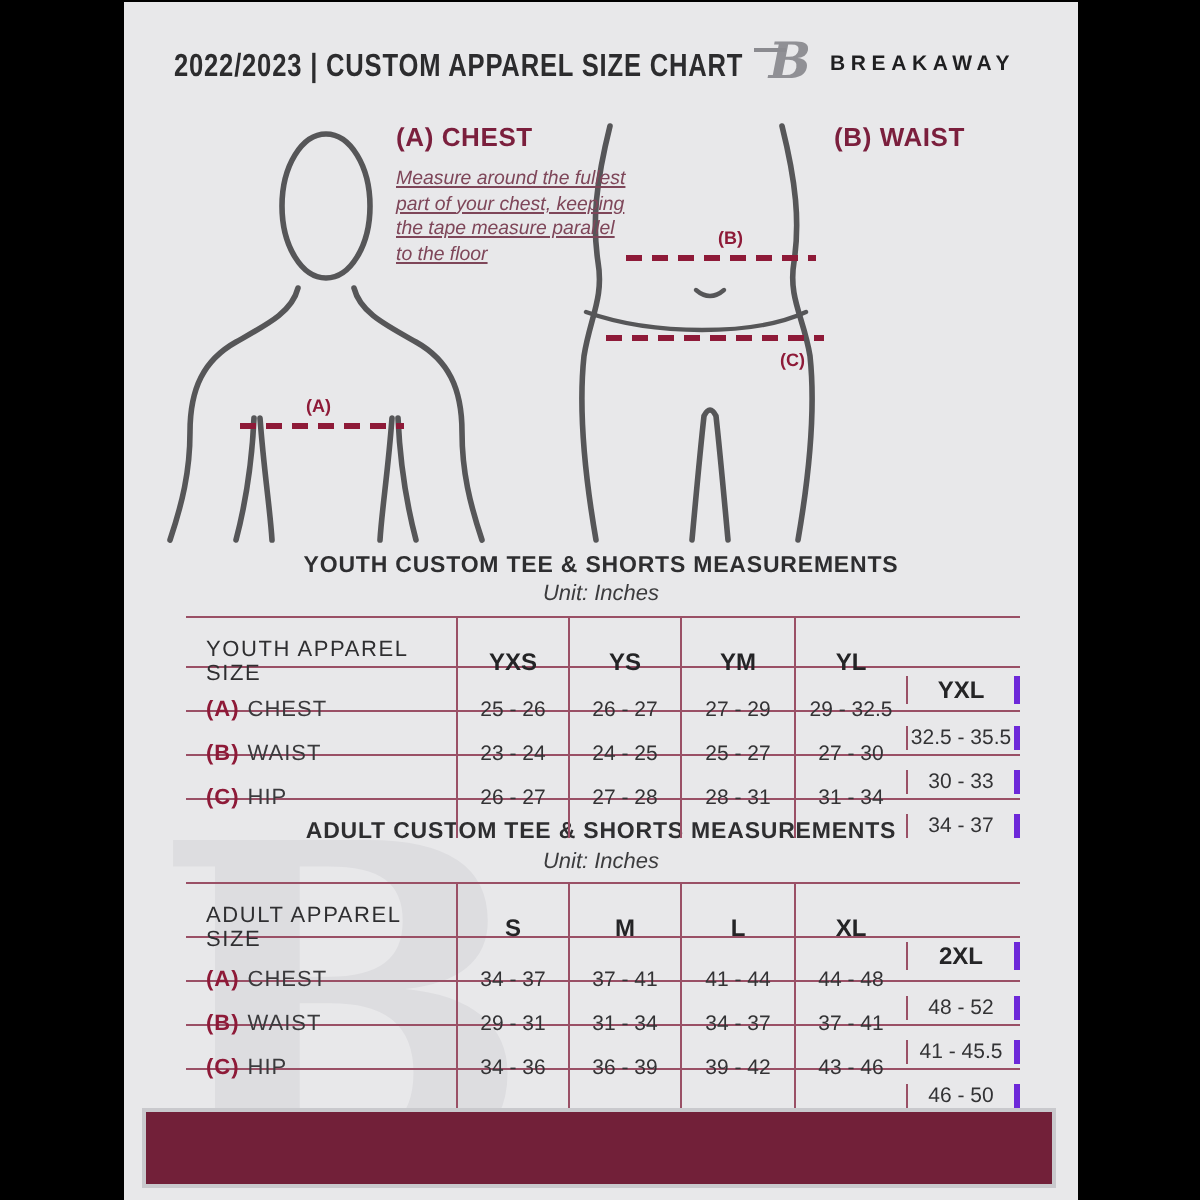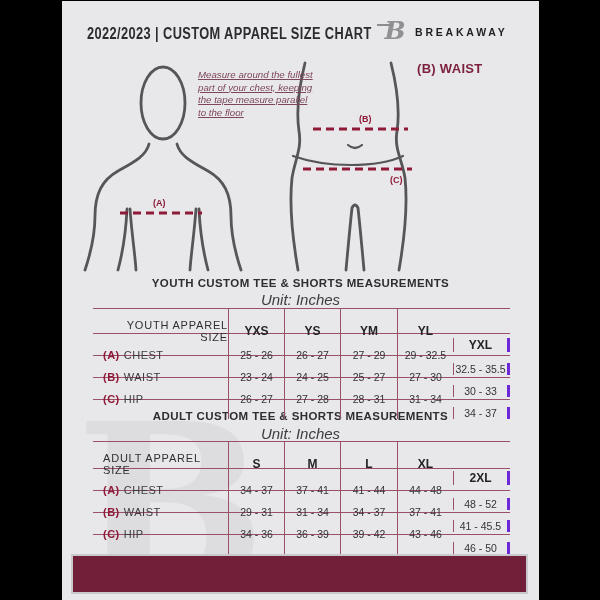--- a/index.html
+++ b/index.html
@@ -42,27 +42,27 @@
   }
   
   .figure{position:absolute;left:0;top:55px;}
   
   .section-title{
     position:absolute;left:0;width:100%;text-align:center;
     font-size:11.5px;font-weight:bold;color:#2e2e30;letter-spacing:.4px;
   }
   .unit{
     position:absolute;left:0;width:100%;text-align:center;
-    font-size:15px;font-style:italic;color:#3c3c3e;
+    font-size:11px;font-style:italic;color:#3c3c3e;
   }
   .t-youth-title{top:276px;} .t-youth-unit{top:290px;}
   .t-adult-title{top:409px;} .t-adult-unit{top:424px;}
   
   .sizetable{position:absolute;left:31px;width:417px;z-index:2;}
-  .t-youth{top:307px;text-align:right;} .t-adult{top:440px;}
+  .t-youth{top:307px;} .t-adult{top:440px;}
   .trow{
     display:grid;grid-template-columns:135px 56px 56px 57px 56px 57px;
     border-top:1.5px solid #9a5066;
   }
   .sizetable{border-bottom:1.5px solid #9a5066;}
   .t-youth .trow-h{height:24px;} .t-youth .trow-d{height:21px;}
   .t-adult .trow-h{height:26px;} .t-adult .trow-d{height:21px;}
   .cell{
     display:flex;align-items:center;justify-content:center;
     font-size:10.5px;color:#333335;
@@ -129,20 +129,21 @@
       <line x1="241" y1="113" x2="350" y2="113"></line>
     </g>
     <g font-size="9" font-weight="bold" fill="#8e1a38" font-family="Liberation Sans, sans-serif">
       <text x="91" y="150">(A)</text>
       <text x="297" y="66">(B)</text>
       <text x="328" y="127">(C)</text>
     </g>
   </svg>
 
   <div class="guide guide-chest">
+    <h3>(A) CHEST</h3>
     <p>Measure around the fullest part of your chest, keeping the tape measure parallel to the floor</p>
   </div>
   <div class="guide guide-waist">
     <h3>(B) WAIST</h3>
   </div>
 
   <div class="watermark">B</div>
 
   <div class="section-title t-youth-title">YOUTH CUSTOM TEE &amp; SHORTS MEASUREMENTS</div>
   <div class="unit t-youth-unit">Unit: Inches</div>

